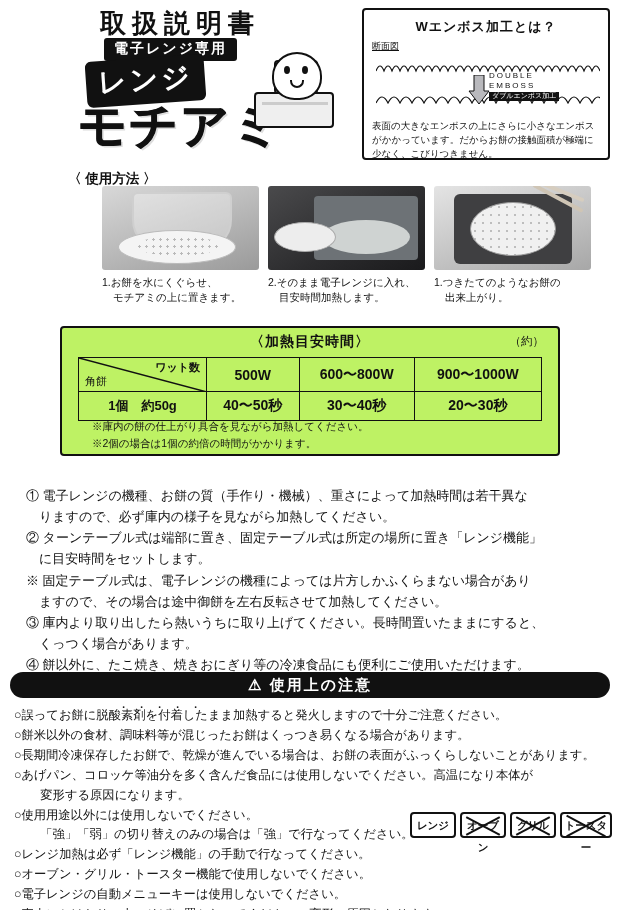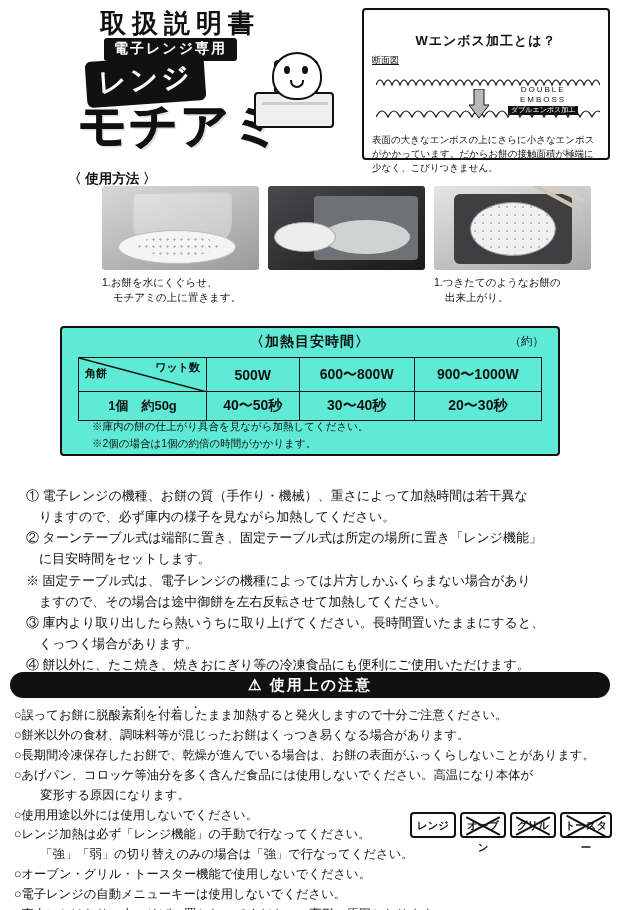--- a/index.html
+++ b/index.html
@@ -57,28 +57,28 @@
   .mochi-char .block:before { content: ""; position: absolute; left: 6px; top: 8px; width: 66px; height: 3px; background: #ccc; }
   .mochi-char .head { position: absolute; left: 22px; top: 4px; width: 50px; height: 48px; background: #fff; border: 2px solid #111; border-radius: 50% 50% 45% 45%; }
   .mochi-char .eye { position: absolute; width: 6px; height: 8px; background: #111; border-radius: 50%; top: 18px; }
   .mochi-char .eye.l { left: 34px; }
   .mochi-char .eye.r { left: 52px; }
   .mochi-char .mouth { position: absolute; left: 40px; top: 32px; width: 14px; height: 8px; border: 2px solid #111; border-top: none; border-radius: 0 0 10px 10px; }
 
   
   .emboss-box {
     position: absolute; right: 10px; top: 8px; width: 248px; height: 152px;
-    border: 2px solid #111; border-radius: 4px; background: #fff; padding: 22px 8px;
+    border: 2px solid #111; border-radius: 4px; background: #fff; padding: 8px 8px;
   }
   .emboss-title { font-size: 13px; font-weight: bold; text-align: center; letter-spacing: 1px; }
   .emboss-sub { font-size: 9px; margin-top: 4px; text-decoration: underline; }
   .emboss-graphic { position: relative; margin-top: 2px; height: 62px; border-bottom: 0; }
   .wave { position: absolute; left: 4px; width: 224px; height: 12px; }
   .wave svg { display: block; }
-  .dbl-label { position: absolute; left: 136px; top: 16px; font-size: 8px; letter-spacing: 2px; text-align: center; line-height: 1.25; }
+  .dbl-label { position: absolute; left: 117px; top: 16px; font-size: 8px; letter-spacing: 2px; text-align: left; line-height: 1.25; }
   .dbl-label .jp { font-size: 7px; letter-spacing: 0; background: #111; color: #fff; padding: 0 3px; display: inline-block; margin-top: 1px;}
   .arrow-down { position: absolute; left: 96px; top: 20px; width: 22px; height: 30px; }
   .emboss-text { font-size: 9.5px; line-height: 1.45; margin-top: 2px; }
 
   
   .usage-title { position: absolute; left: 68px; top: 170px; font-size: 13.5px; font-weight: bold; }
   .photos { position: absolute; left: 66px; top: 186px; width: 490px; display: flex; gap: 9px; padding-left: 36px; }
   .photo-col { width: 157px; }
   .photo {
     width: 157px; height: 84px; border-radius: 3px; overflow: hidden; position: relative;
@@ -98,30 +98,30 @@
   .p3 .disc { position: absolute; left: 36px; top: 16px; width: 86px; height: 54px; background: #f0f0f0; border-radius: 50%; border: 1px solid #999;
     background-image: radial-gradient(#bdbdbd 1px, transparent 1.3px); background-size: 8px 8px; }
   .p3 .chop { position: absolute; left: 96px; top: 2px; width: 56px; height: 4px; background: #d6cdbf; transform: rotate(22deg); border-radius: 2px;}
   .p3 .chop2 { position: absolute; left: 96px; top: 10px; width: 56px; height: 4px; background: #cfc5b5; transform: rotate(28deg); border-radius: 2px;}
   .caption { font-size: 10.5px; line-height: 1.4; margin-top: 5px; }
   .caption .ln2 { display: block; padding-left: 11px; }
 
   
   .table-box {
     position: absolute; left: 60px; top: 326px; width: 500px; height: 130px;
-    border: 2px solid #111; border-radius: 4px; background: #5eead4;
+    border: 2px solid #111; border-radius: 4px; background: #bef264;
   }
   .table-head { text-align: center; font-size: 14px; font-weight: bold; margin-top: 5px; letter-spacing: 1px; }
   .table-approx { position: absolute; right: 14px; top: 6px; font-size: 11.5px; }
   table.heat { border-collapse: collapse; margin: 6px auto 0 auto; width: 464px; }
   table.heat td, table.heat th { border: 1.5px solid #111; text-align: center; font-size: 14px; padding: 5px 0; font-weight: bold; }
   table.heat .corner { position: relative; width: 128px; height: 34px; padding: 0; }
   .corner .diag { position: absolute; inset: 0; }
   .corner .watt { position: absolute; right: 6px; top: 2px; font-size: 11px; font-weight: bold; }
-  .corner .kaku { position: absolute; left: 6px; bottom: 10px; font-size: 11px; font-weight: bold; }
+  .corner .kaku { position: absolute; left: 6px; bottom: 2px; font-size: 11px; font-weight: normal; }
   table.heat td.label { font-size: 13px; }
   .notes { position: absolute; left: 92px; top: 418px; font-size: 10.5px; line-height: 1.6; }
 
   
   .steps { position: absolute; left: 26px; top: 486px; width: 556px; font-size: 13px; line-height: 1.55; }
   .steps .item { margin-bottom: 1px; text-indent: 0; }
   .steps .cont { padding-left: 0px; }
 
   
   .caution-bar {
@@ -213,20 +213,24 @@
       <div class="caption">
         <span>1.お餅を水にくぐらせ、</span>
         <span class="ln2">モチアミの上に置きます。</span>
       </div>
     </div>
     <div class="photo-col">
       <div class="photo p2">
         <div class="cavity"></div>
           <div class="turn"></div>
           <div class="handplate"></div>
+      </div>
+      <div class="caption">
+        <span>2.そのまま電子レンジに入れ、</span>
+        <span class="ln2">目安時間加熱します。</span>
       </div>
     </div>
     <div class="photo-col">
       <div class="photo p3">
         <div class="board"></div>
           <div class="disc"></div>
           <div class="chop"></div>
           <div class="chop2"></div>
       </div>
       <div class="caption">
@@ -284,22 +288,22 @@
   <div class="caution-bar">⚠ 使用上の注意</div>
   <div class="dots-emph">・・・・・</div>
 
   <div class="caution-list">
     <div class="li">○誤ってお餅に脱酸素剤を付着したまま加熱すると発火しますので十分ご注意ください。</div>
     <div class="li">○餅米以外の食材、調味料等が混じったお餅はくっつき易くなる場合があります。</div>
     <div class="li">○長期間冷凍保存したお餅で、乾燥が進んでいる場合は、お餅の表面がふっくらしないことがあります。</div>
     <div class="li">○あげパン、コロッケ等油分を多く含んだ食品には使用しないでください。高温になり本体が</div>
     <div class="li sub">　変形する原因になります。</div>
     <div class="li">○使用用途以外には使用しないでください。</div>
+    <div class="li sub">　「強」「弱」の切り替えのみの場合は「強」で行なってください。</div>
     <div class="li">○レンジ加熱は必ず「レンジ機能」の手動で行なってください。</div>
-    <div class="li sub">　「強」「弱」の切り替えのみの場合は「強」で行なってください。</div>
     <div class="li">○オーブン・グリル・トースター機能で使用しないでください。</div>
     <div class="li">○電子レンジの自動メニューキーは使用しないでください。</div>
     <div class="li">○直火にかけたり、火のそばに置かないでください。変形の原因となります。</div>
 
   </div>
 
   <div class="appliance-icons">
     <div class="appl">
       <span>レンジ</span>
     </div>

